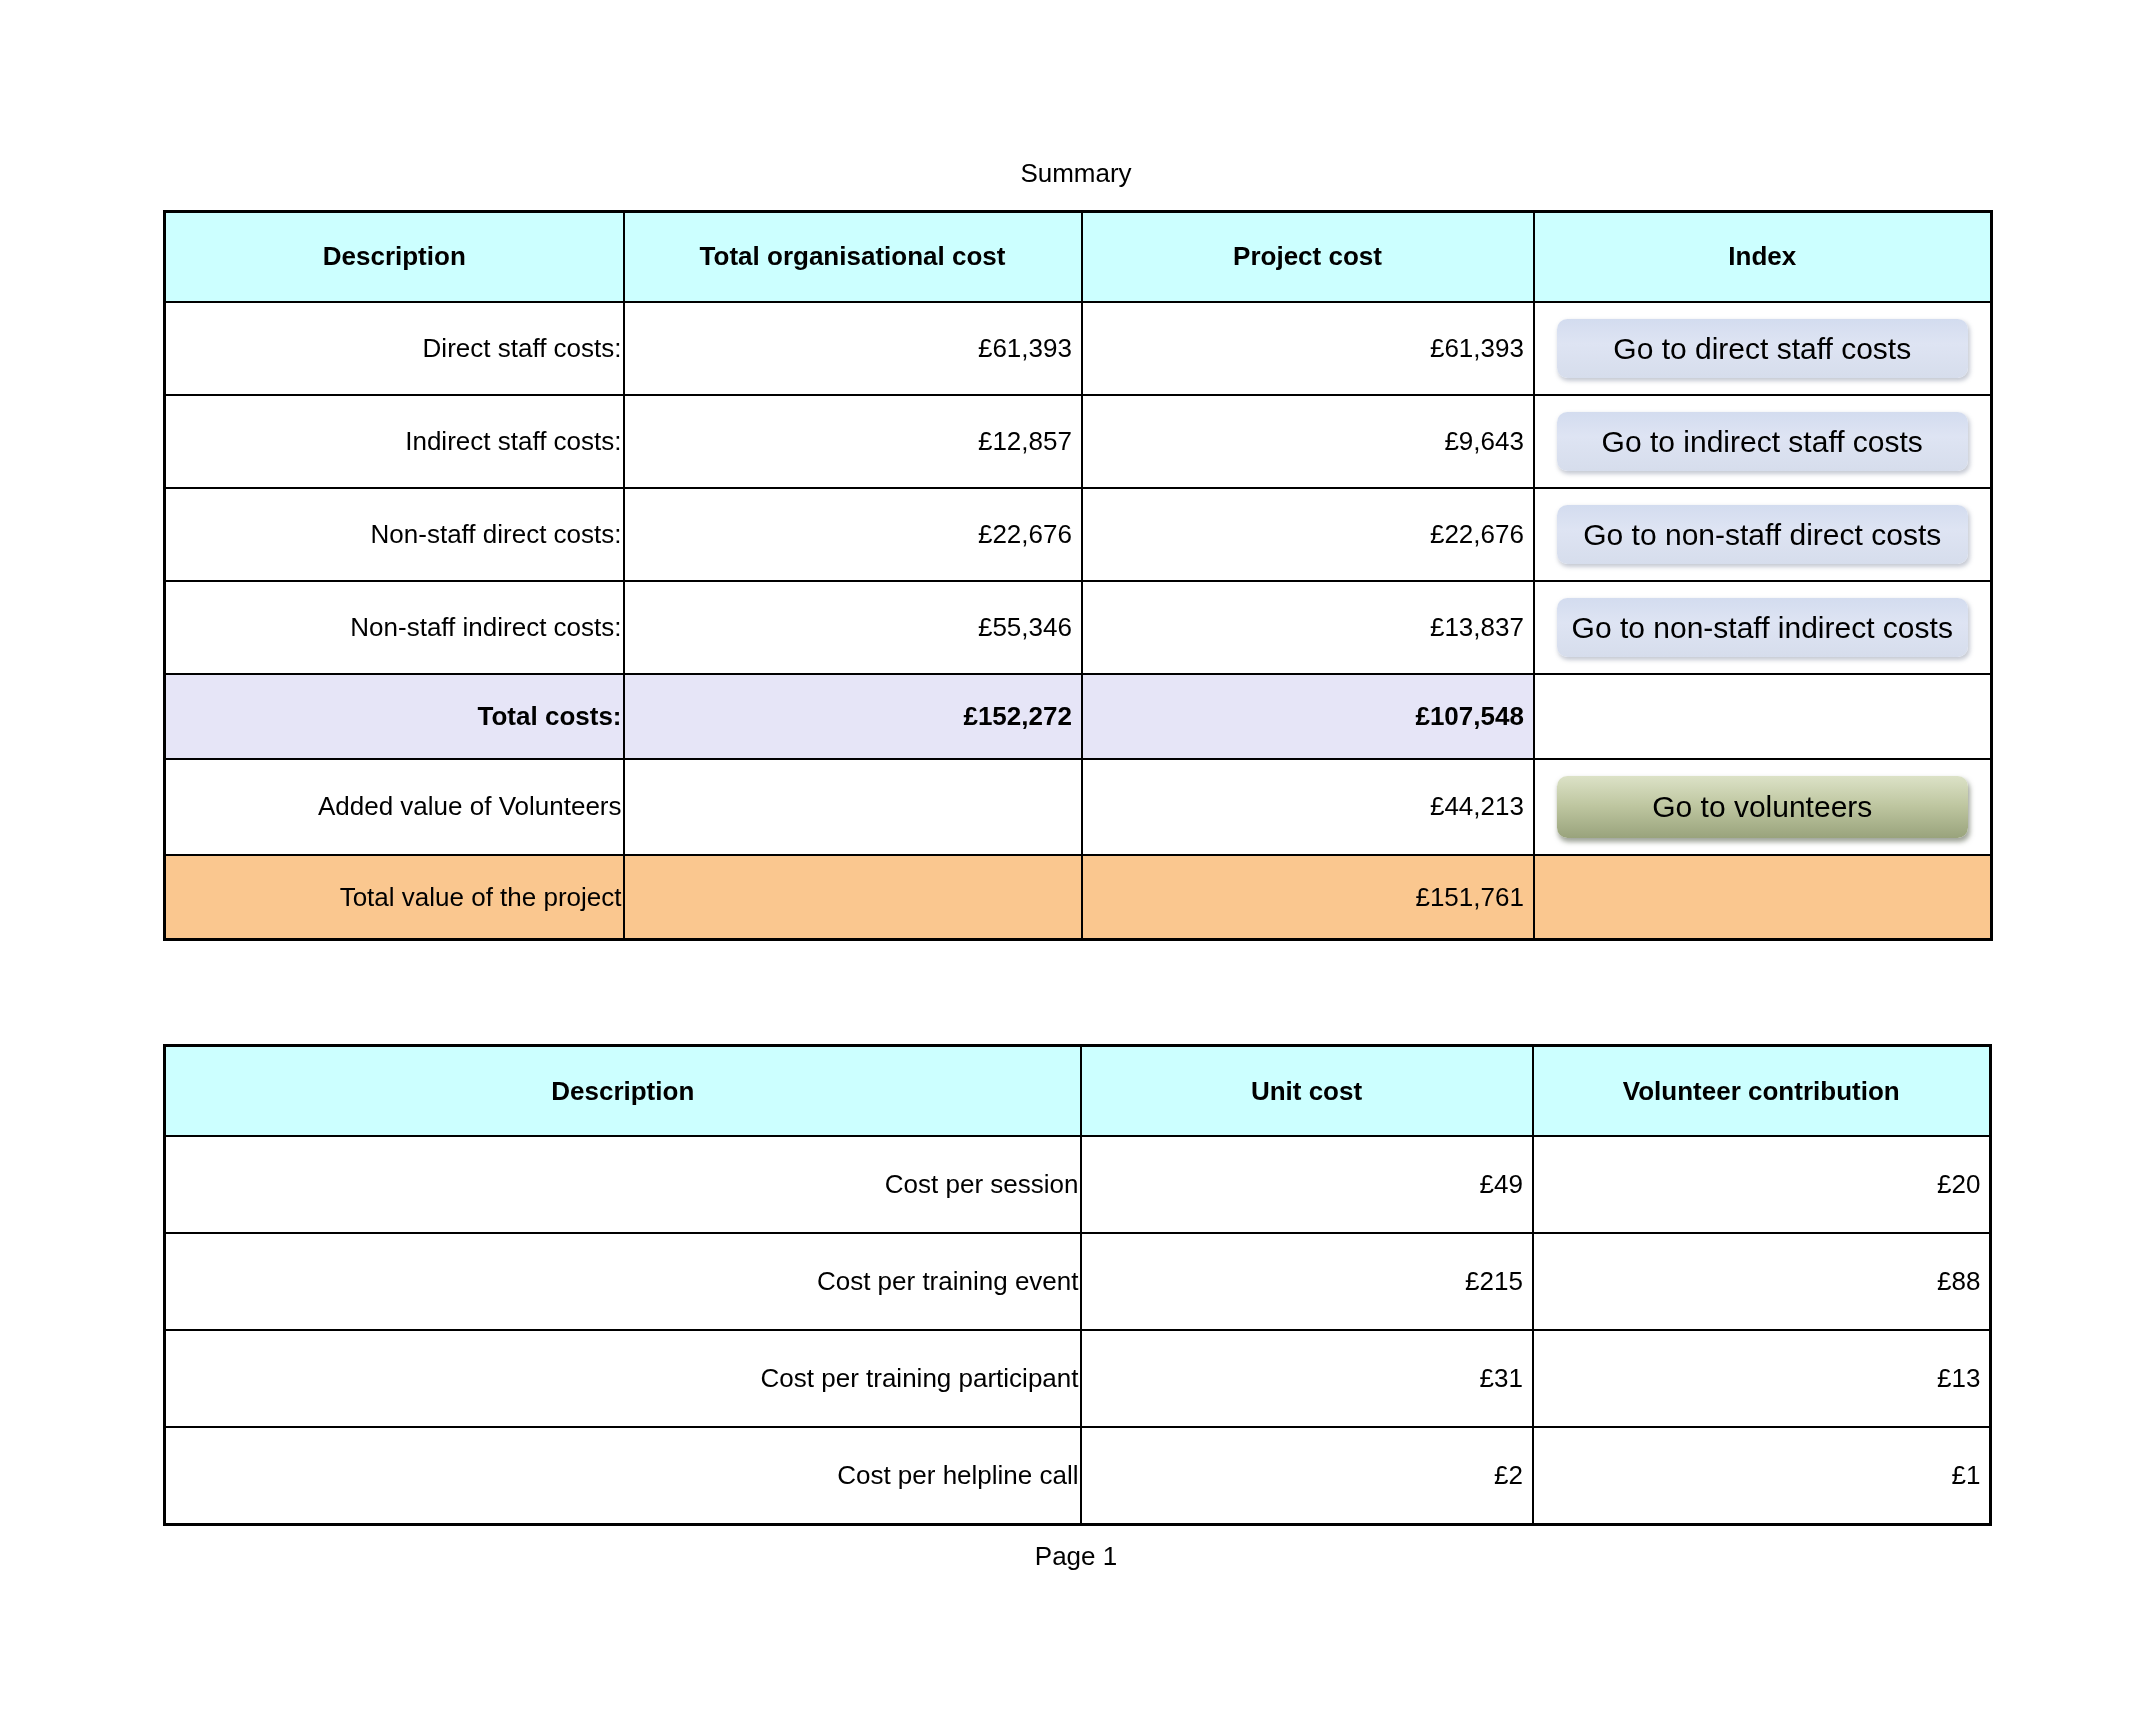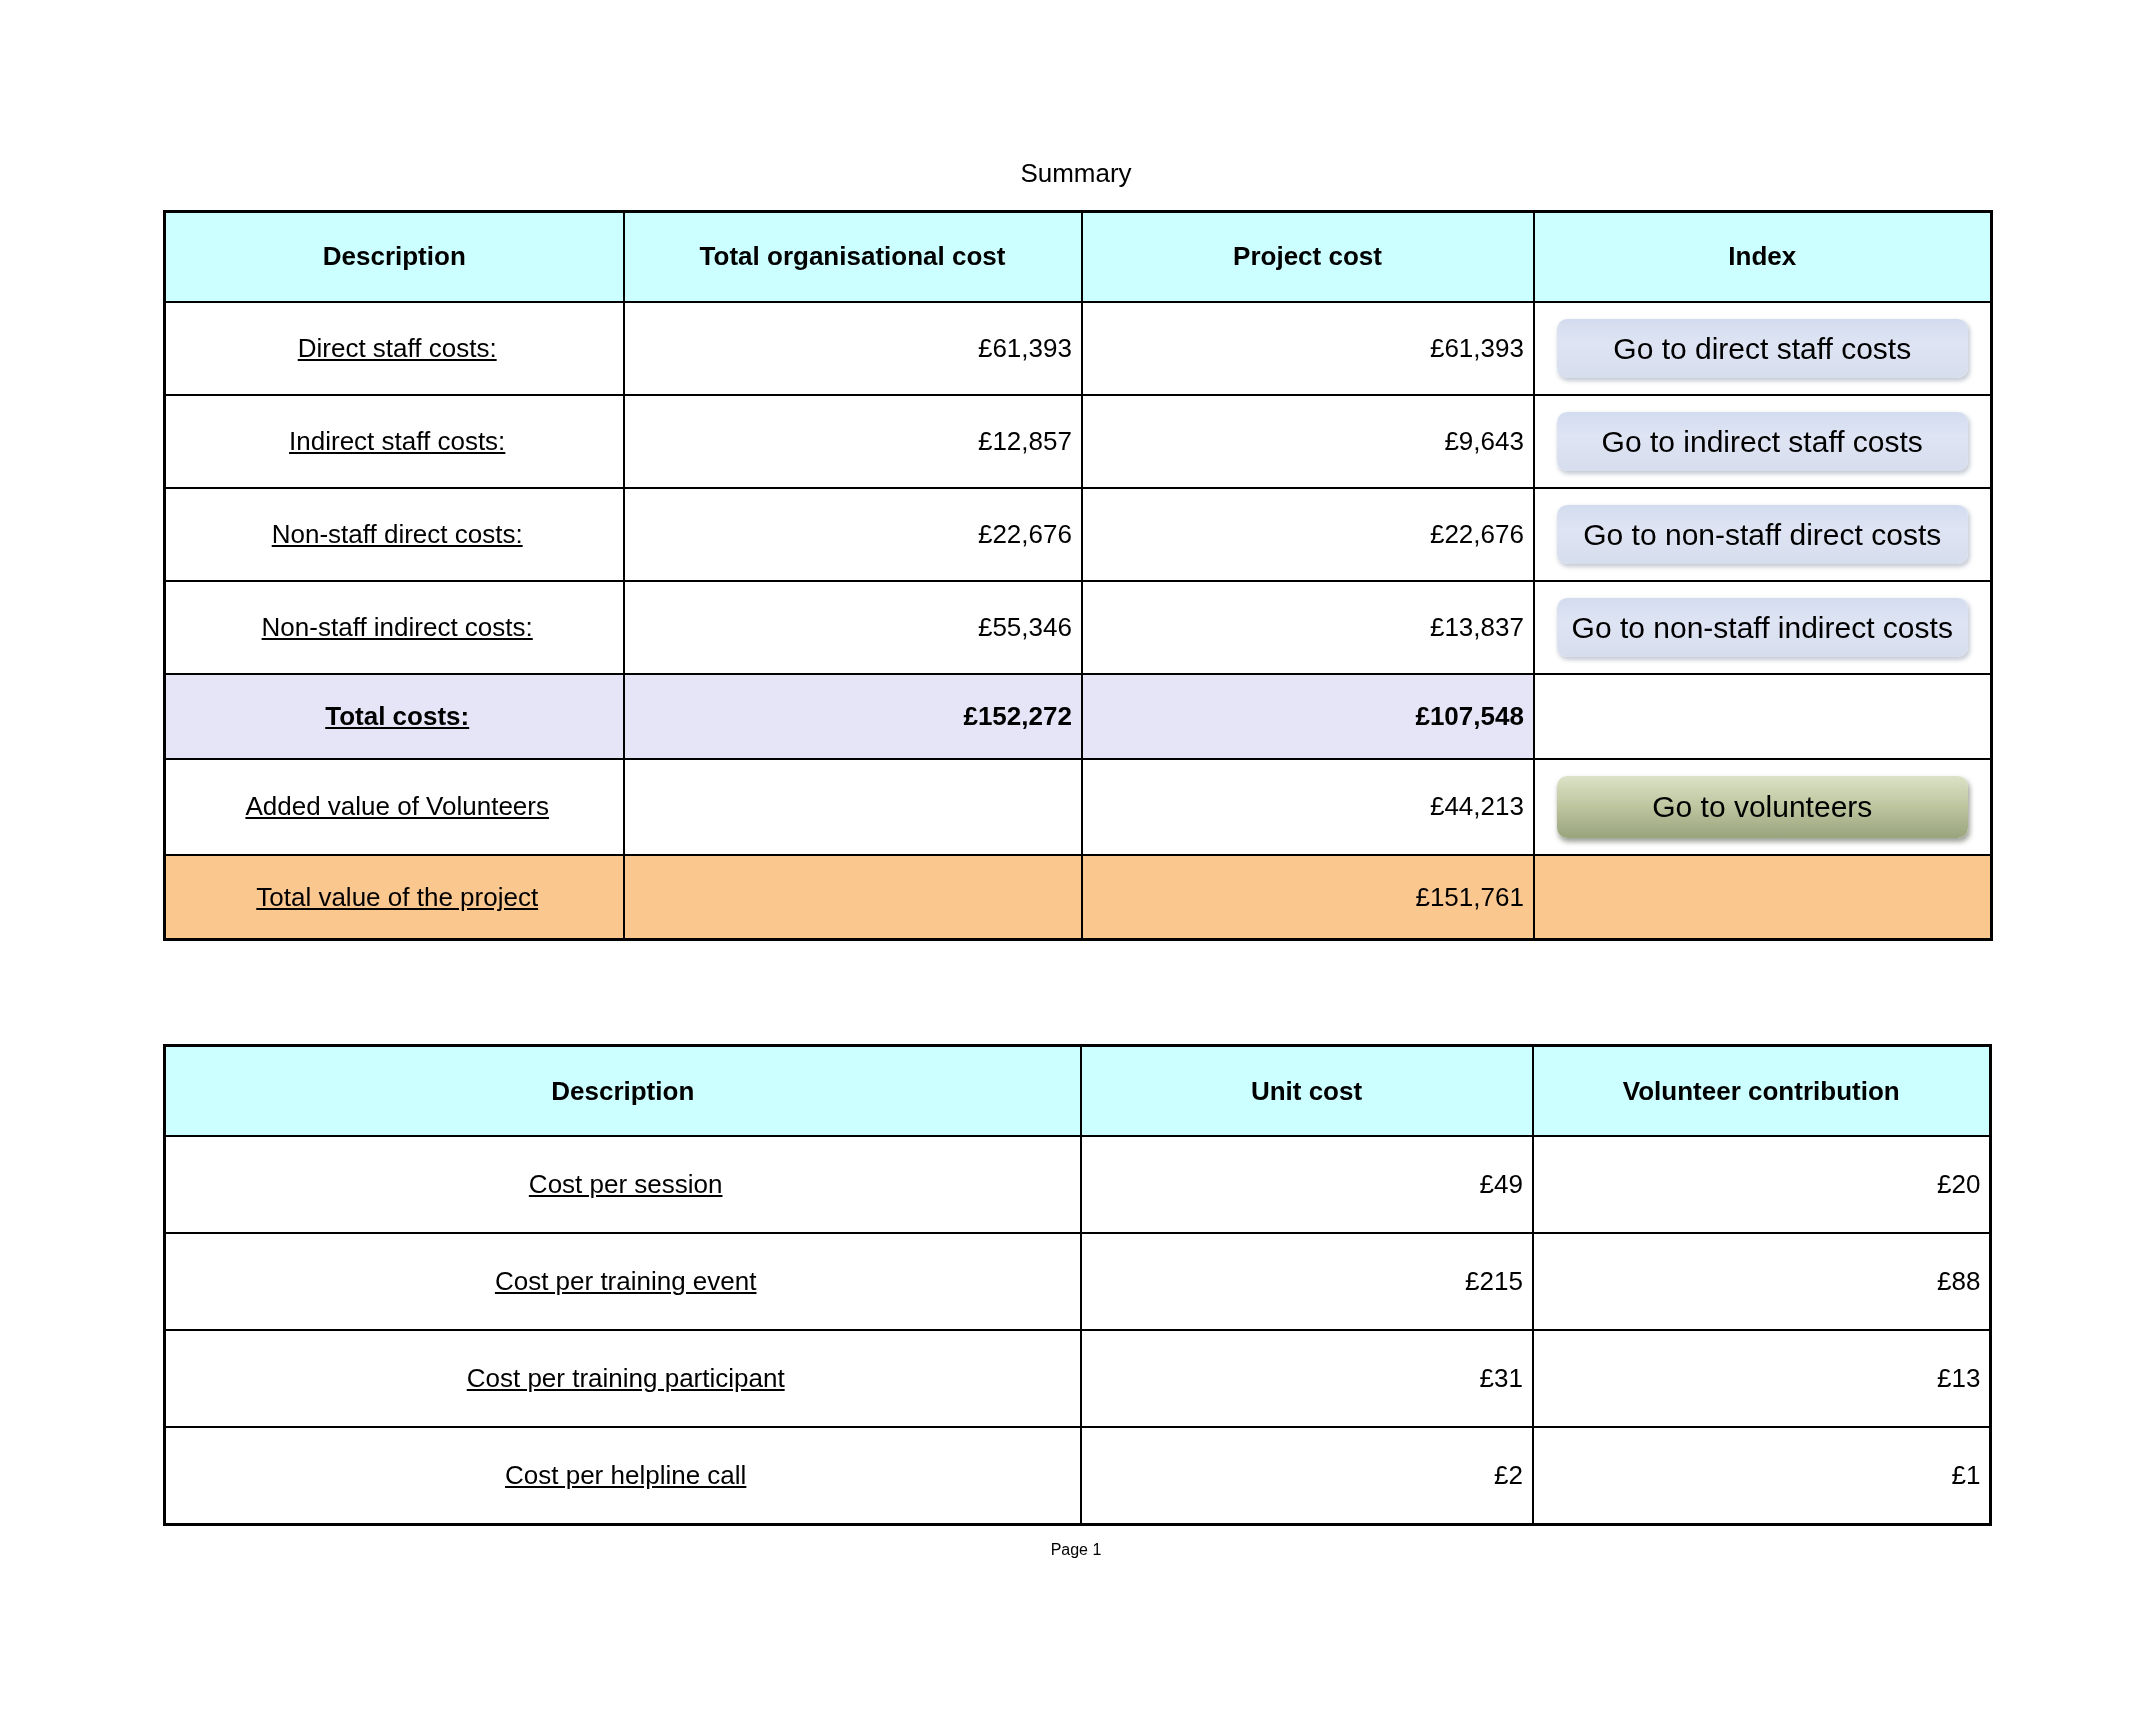--- a/index.html
+++ b/index.html
@@ -43,21 +43,21 @@
     white-space: nowrap;
   }
   th {
     font-weight: 700;
     text-align: center;
     background: var(--header-fill, #ccffff);
     height: 86px;
   }
   .t1 tbody tr { height: 85px; }
   .t2 tbody tr { height: 97px; }
-  td.desc { text-align: center;  padding-left: 6.9px;  font-weight: 400; text-decoration: underline; }
+  td.desc { text-align: right;  padding-left: 6.9px;  font-weight: 400; }
   td.num  { text-align: right; padding-right: 8.6px; font-weight: 400; }
   td.idx  { text-align: center; padding: 0; }
   tr.total-row td.desc,
   tr.total-row td.num {
     background: var(--total-fill, #e6e5f7);
     font-weight: 700;
   }
   tr.grand-row td {
     background: var(--grand-fill, #fac78f);
   }
@@ -86,21 +86,21 @@
     height: 62px;
     background: linear-gradient(180deg,
       var(--green-btn-top, #dce2c7) 0%,
       #bec6a0 48%,
       var(--green-btn-bottom, #99a37c) 100%);
     box-shadow: 1.7px 3.4px 5.2px rgba(80, 90, 70, 0.55);
   }
   .footer {
     margin-top: 15.5px;
     text-align: center;
-    font-size: 16px;
+    font-size: 26px;
     font-weight: 400;
   }
 </style>
 </head>
 <body>
 
 <div class="page">
   <div class="sheet">
 
     <div class="title">Summary</div>

